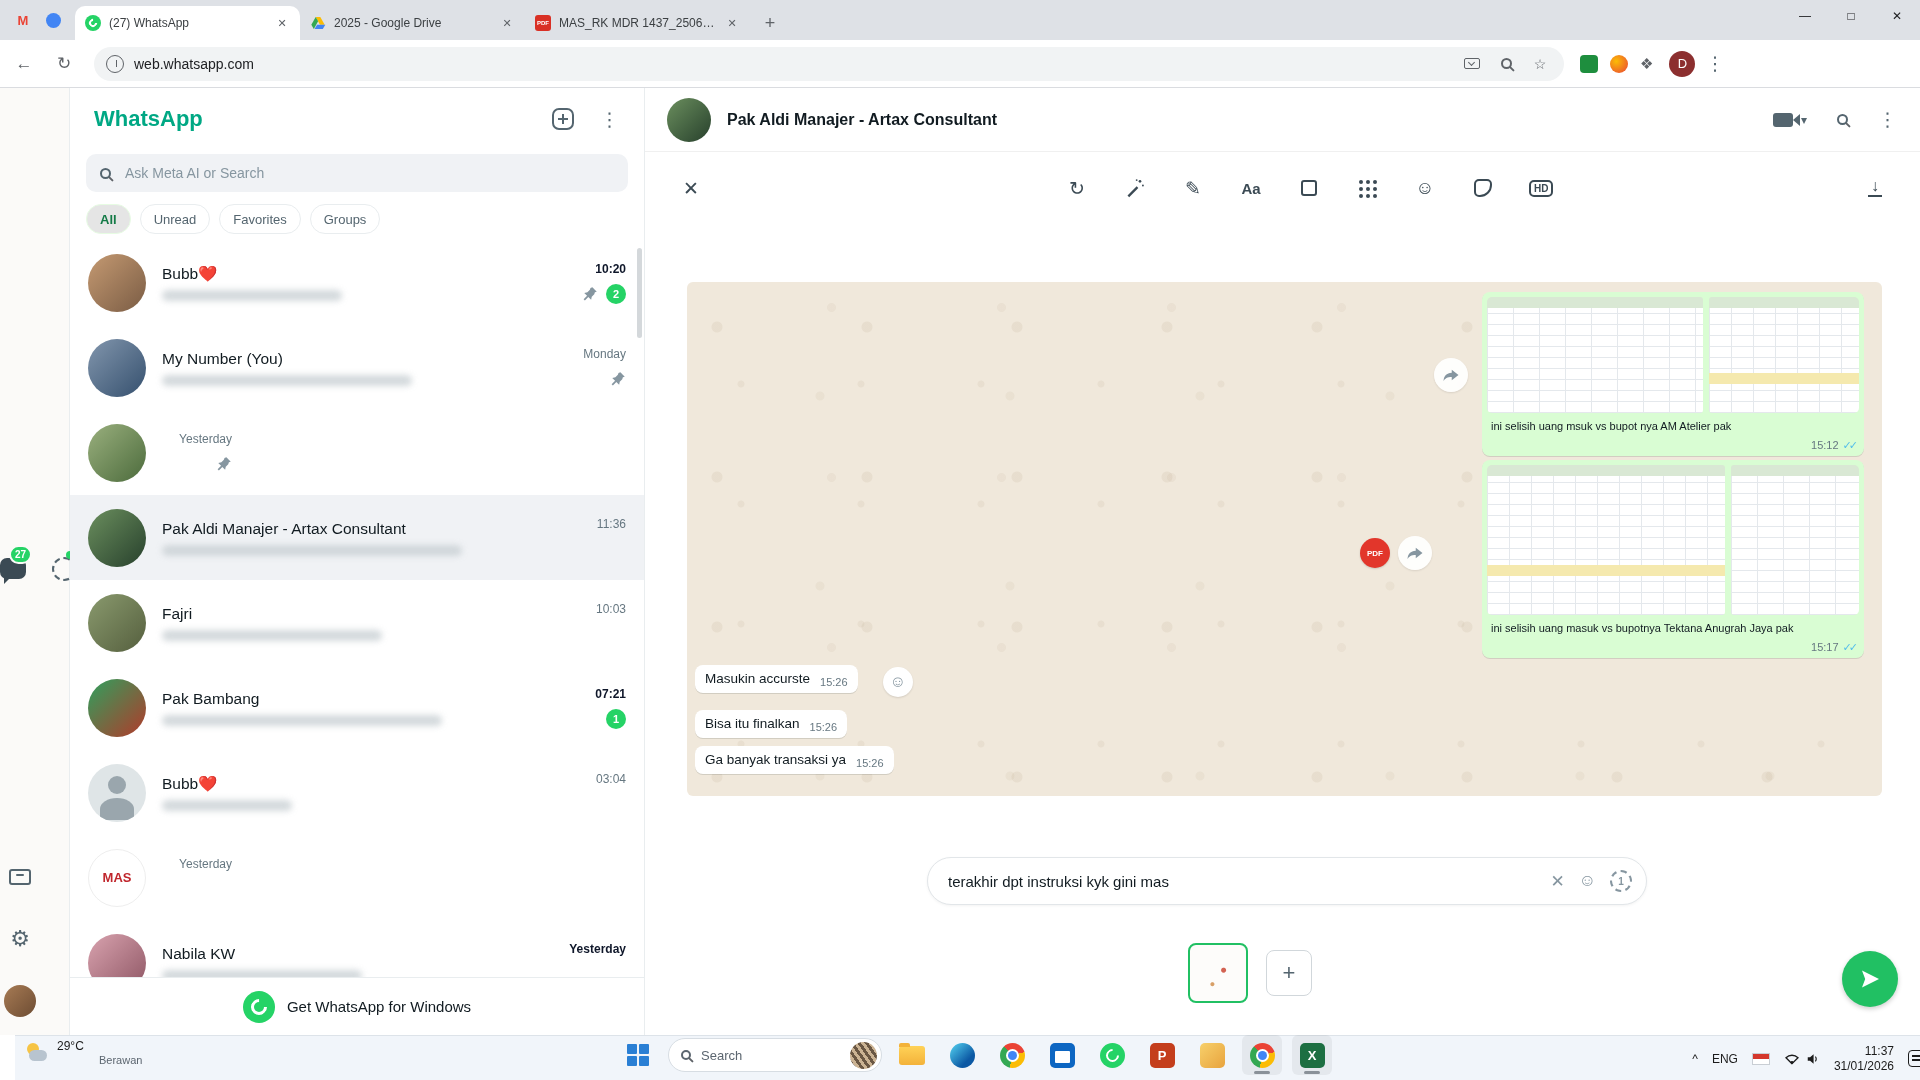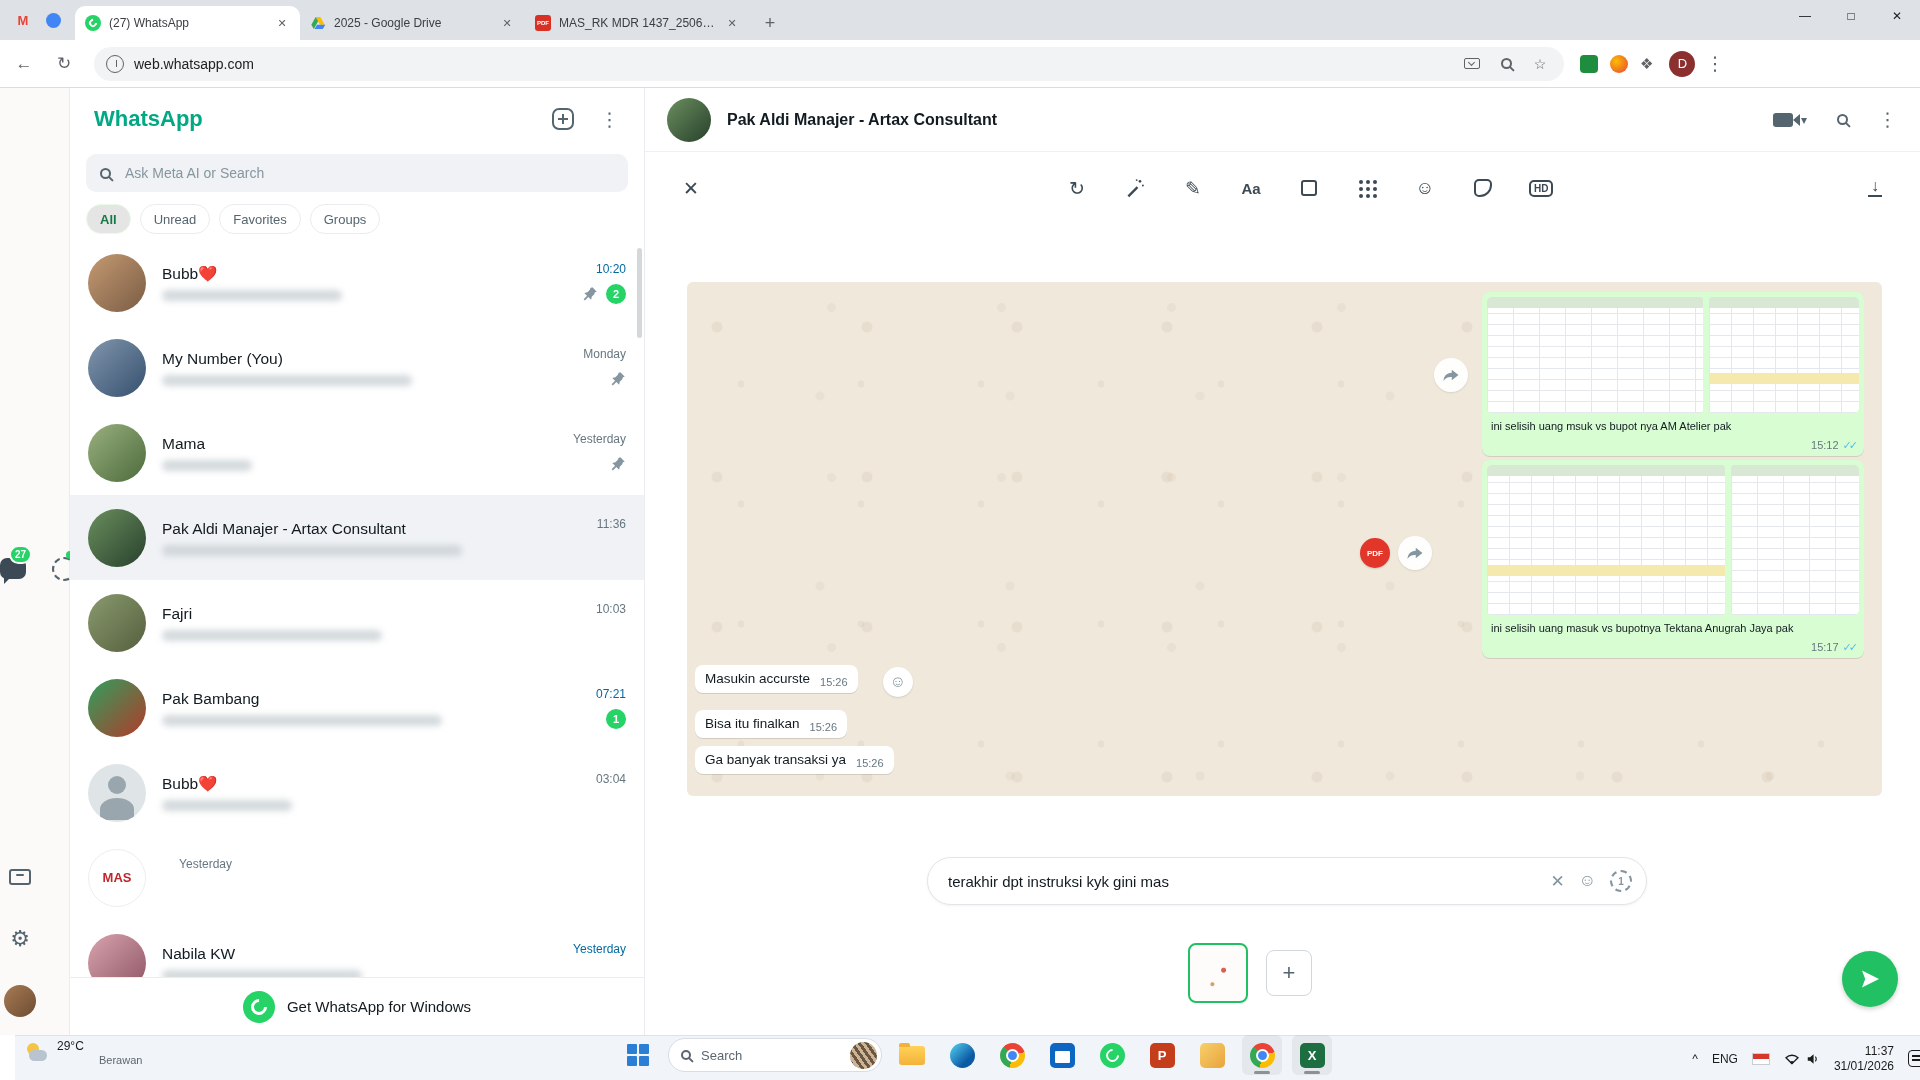--- a/index.html
+++ b/index.html
@@ -96,21 +96,21 @@
   .av6{background:#dfe5e7;position:relative;overflow:hidden;}
   .av6::before{content:"";position:absolute;top:12px;left:50%;transform:translateX(-50%);width:18px;height:18px;background:#9aa6ad;border-radius:50%;}
   .av6::after{content:"";position:absolute;top:34px;left:50%;transform:translateX(-50%);width:34px;height:22px;background:#9aa6ad;border-radius:50% 50% 0 0;}
   .av7{background:#fff;border:1px solid #eee;color:#c0272d;font-weight:bold;font-size:13px;}
   .av8{background:linear-gradient(135deg,#d9a3af,#8d5563);}
   .row-main{flex:1;min-width:0;}
   .row-name{font-size:15.5px;color:#111b21;margin-bottom:7px;white-space:nowrap;overflow:hidden;text-overflow:ellipsis;}
   .blurbar{height:11px;border-radius:6px;background:#c9d0d4;filter:blur(3px);opacity:.8;}
   .row-meta{display:flex;flex-direction:column;align-items:flex-end;gap:8px;min-width:70px;}
   .row-time{font-size:12px;color:#667781;}
-  .row-time.unread{color:#0369a1;font-weight:normal;}
+  .row-time.unread{color:#0f172a;font-weight:bold;}
   .row-ics{display:flex;align-items:center;gap:8px;height:20px;}
   .badge{min-width:20px;height:20px;border-radius:10px;background:#25d366;color:#fff;font-size:11px;font-weight:bold;display:flex;align-items:center;justify-content:center;padding:0 5px;}
   .cl-footer{position:absolute;bottom:0;left:0;right:0;height:58px;background:#fff;border-top:1px solid #e9edef;display:flex;align-items:center;justify-content:center;gap:12px;}
   .waicon{width:32px;height:32px;border-radius:50%;background:#25d366;position:relative;}
   .waicon::after{content:"";position:absolute;inset:8px;border:3px solid #fff;border-radius:50%;border-right-color:transparent;transform:rotate(-45deg);}
   .cl-footer span{font-size:15px;color:#111b21;}
   .clscroll{position:absolute;right:2px;top:160px;width:5px;height:90px;border-radius:3px;background:#d4d8db;}
 
   
   .main{flex:1;position:relative;background:#fff;}
@@ -369,24 +369,20 @@
             <span class="row-time">Monday</span>
             <span class="row-ics">
                 <svg width="15" height="15" viewBox="0 0 24 24">
                   <path d="M15 2l7 7-3 1-1 3-4 4-1 5-4.5-4.5L3 23l-2-2 5.5-5.5L2 11l5-1 4-4 1-3z" fill="#8696a0"></path>
                 </svg>
               </span>
           </div>
         </div>
         <div class="row">
           <span class="avatar av2"></span>
-          <div class="row-main">
-            <div class="row-name">Mama</div>
-            <div class="blurbar" style="width:90px"></div>
-          </div>
           <div class="row-meta">
             <span class="row-time">Yesterday</span>
             <span class="row-ics">
                 <svg width="15" height="15" viewBox="0 0 24 24">
                   <path d="M15 2l7 7-3 1-1 3-4 4-1 5-4.5-4.5L3 23l-2-2 5.5-5.5L2 11l5-1 4-4 1-3z" fill="#8696a0"></path>
                 </svg>
               </span>
           </div>
         </div>
         <div class="row selected">

